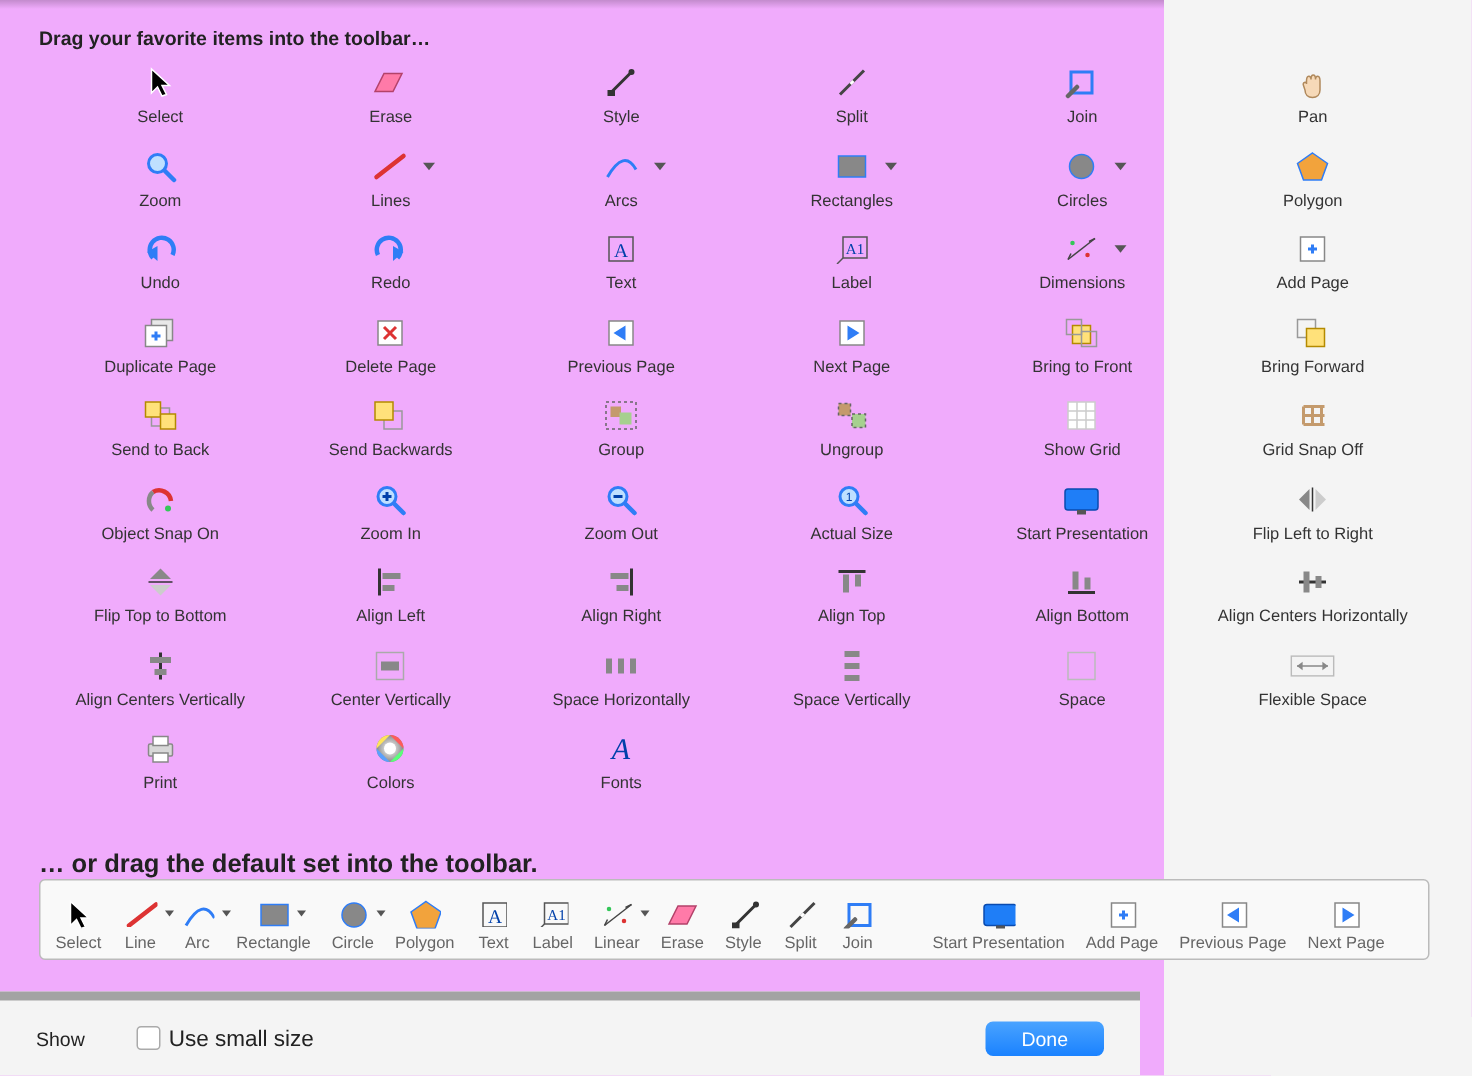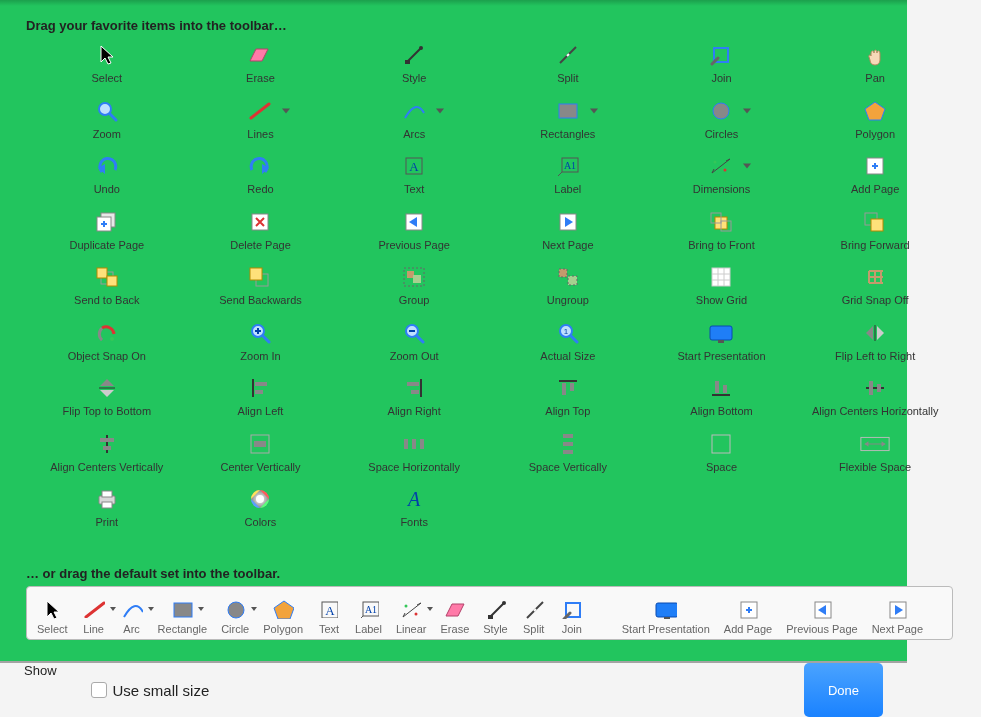--- a/index.html
+++ b/index.html
@@ -8,23 +8,23 @@
     width: 981px;
     height: 717px;
     font-family: -apple-system, "Helvetica Neue", Arial, sans-serif;
     font-size: 13px;
     background: #f4f4f4;
     color: #222;
     overflow: hidden;
   }
   .sheet {
     position: relative;
-    width: 907px;
+    width: 776px;
     height: 717px;
-    background: #22c55e;
+    background: #f0abfc;
     box-sizing: border-box;
   }
   .top-shadow {
     position:absolute; left:0; top:0; width:100%; height:6px;
     background: linear-gradient(#00000030, transparent);
     pointer-events:none;
   }
   .header {
     position: absolute;
     left: 26px;
@@ -74,21 +74,21 @@
     width:0;height:0;
     border-left:4px solid transparent;
     border-right:4px solid transparent;
     border-top:5px solid #555;
   }
   .subheader {
     position:absolute;
     left:26px;
     top:566px;
     font-weight:700;
-    font-size:13px;
+    font-size:17px;
   }
   .toolbar-box {
     position:absolute;
     left:26px;
     top:586px;
     width:927px;
     height:54px;
     border:1px solid #bbb;
     border-radius:4px;
     background:#f9f9f9;
@@ -111,26 +111,27 @@
   .tb-item .dd-chevron { right:-10px; border-left-width:3px;border-right-width:3px;border-top-width:4px; }
   .tb-item .label {
     font-size:11px;
     color:#666;
     margin-top:3px;
     white-space:nowrap;
   }
   .footer {
     position:absolute;
     left:0;
-    right:0;
+    right:16px;
     bottom:0;
     height:56px;
-    border-top:2px solid #a3a3a3;
+    border-top:6px solid #a3a3a3;
     background:#f4f4f4;
     display:flex;
+    align-items:center;
     padding:0 24px;
     box-sizing:border-box;
   }
   .show-label { font-size:13px; margin-right:8px; }
   .select-box {
     display:inline-flex;
     align-items:center;
     height:22px;
     border:1px solid #bbb;
     border-radius:4px;

